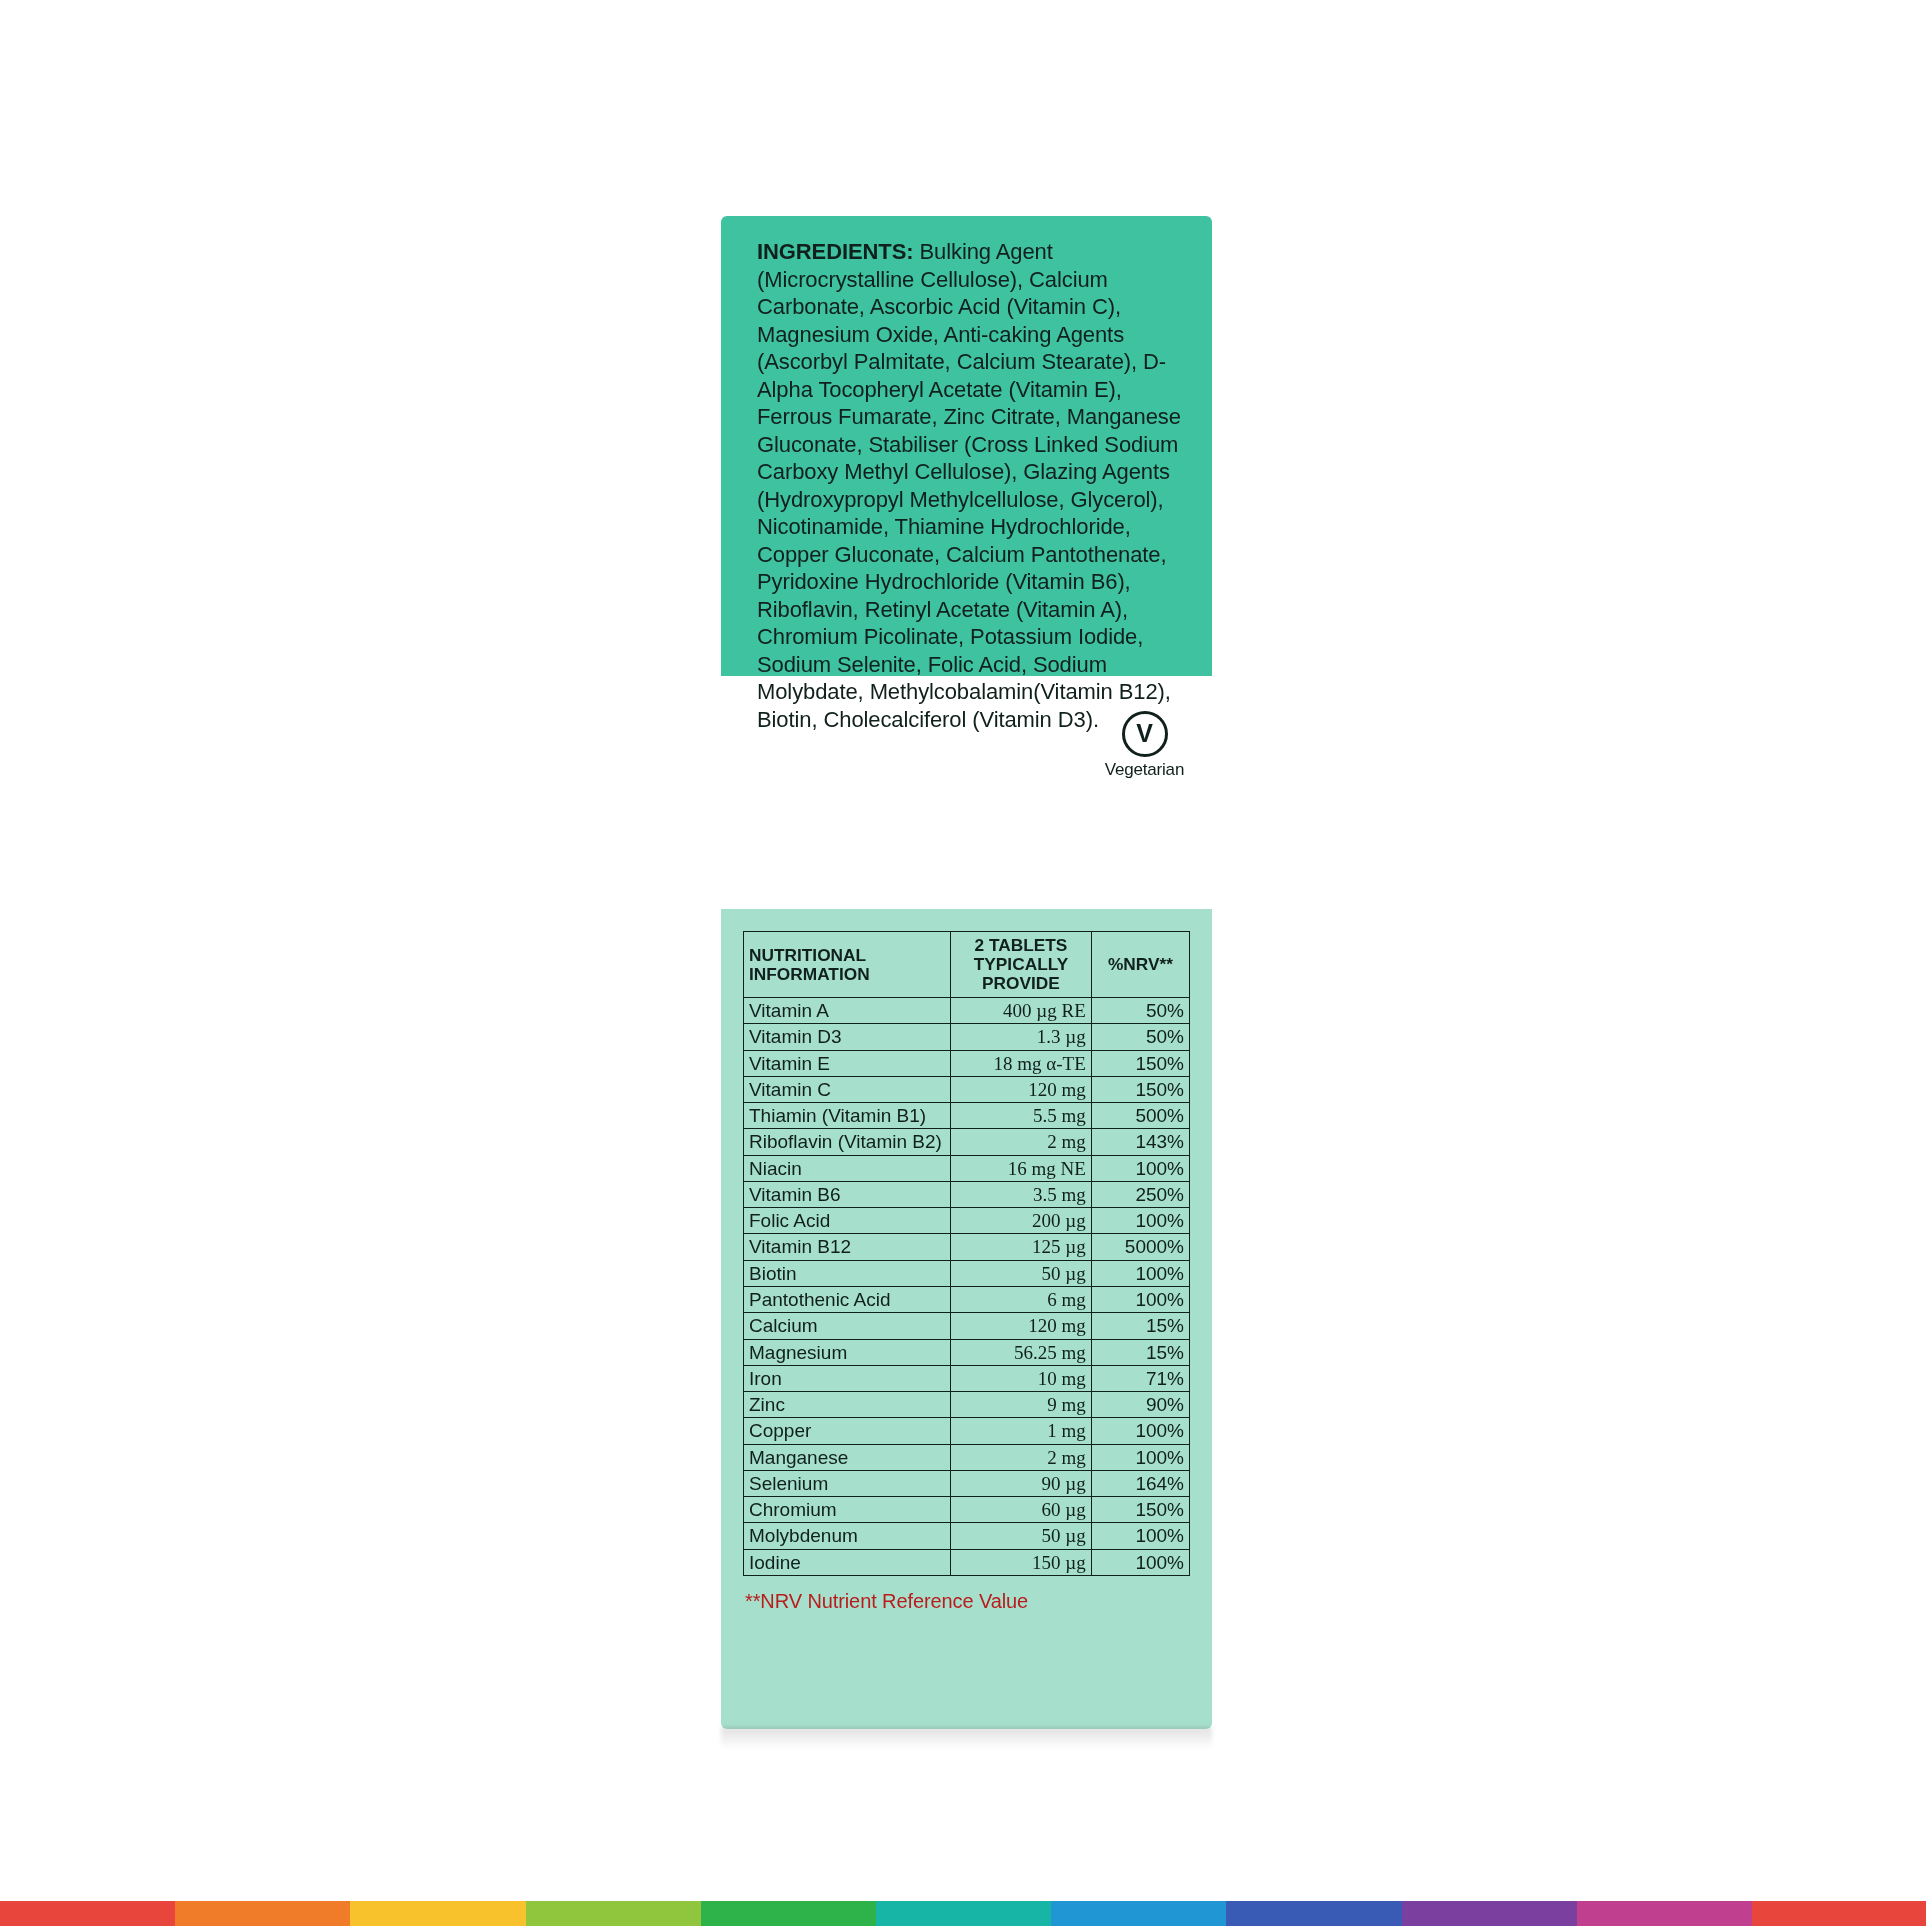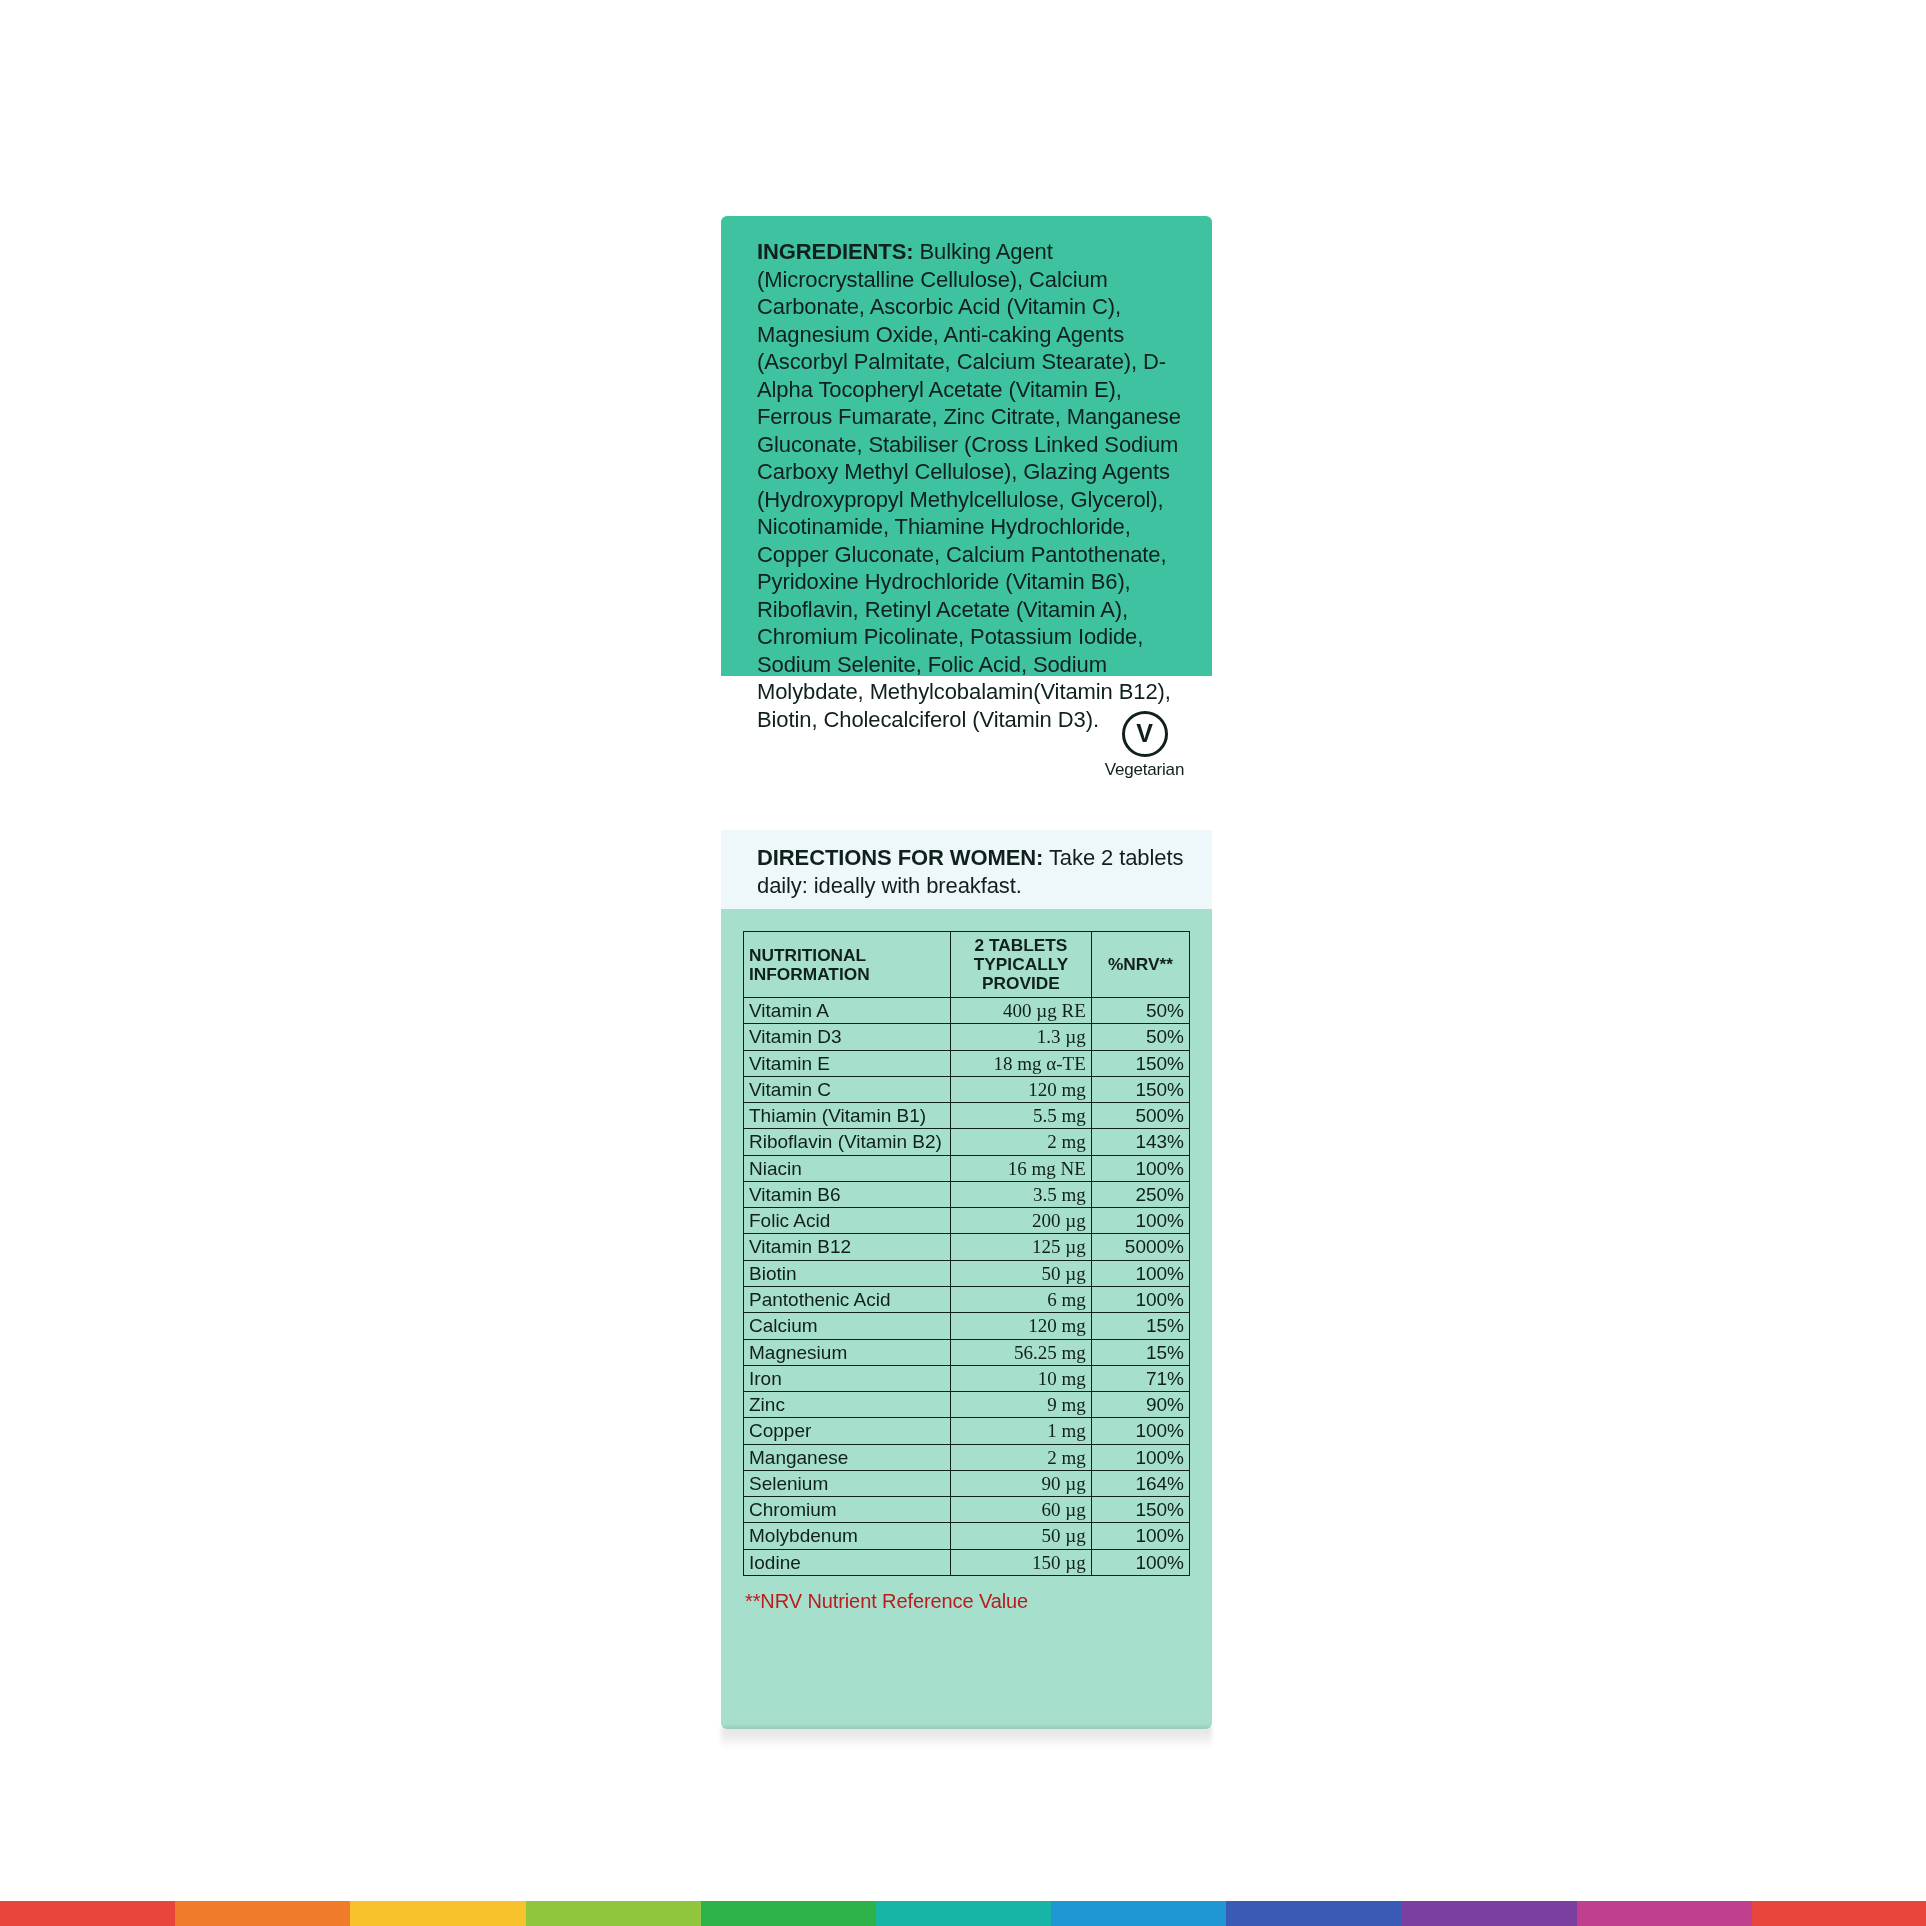--- a/index.html
+++ b/index.html
@@ -192,23 +192,20 @@
     <div class="ingredients-text"><b>INGREDIENTS:</b><span> Bulking Agent (Microcrystalline Cellulose), Calcium Carbonate, Ascorbic Acid (Vitamin C), Magnesium Oxide, Anti-caking Agents (Ascorbyl Palmitate, Calcium Stearate), D-Alpha Tocopheryl Acetate (Vitamin E), Ferrous Fumarate, Zinc Citrate, Manganese Gluconate, Stabiliser (Cross Linked Sodium Carboxy Methyl Cellulose), Glazing Agents (Hydroxypropyl Methylcellulose, Glycerol), Nicotinamide, Thiamine Hydrochloride, Copper Gluconate, Calcium Pantothenate, Pyridoxine Hydrochloride (Vitamin B6), Riboflavin, Retinyl Acetate (Vitamin A), Chromium Picolinate, Potassium Iodide, Sodium Selenite, Folic Acid, Sodium Molybdate, Methylcobalamin(Vitamin B12), Biotin, Cholecalciferol (Vitamin D3).</span></div>
 
     <div class="veg-mark">
       <div class="veg-circle">
           <span>V</span>
         </div>
       <div class="veg-label">Vegetarian</div>
     </div>
   </div>
 
-  <div class="directions-panel">
-    <div class="directions-text"><b>DIRECTIONS FOR WOMEN:</b><span> Take 2 tablets daily: ideally with breakfast.</span></div>
-  </div>
 
   <div class="nutrition-panel">
     <table class="nutrition">
       <thead>
         <tr>
           <th class="h-name">NUTRITIONAL INFORMATION</th>
           <th class="h-amount">2 TABLETS TYPICALLY PROVIDE</th>
           <th class="h-nrv">%NRV**</th>
         </tr>
       </thead>

